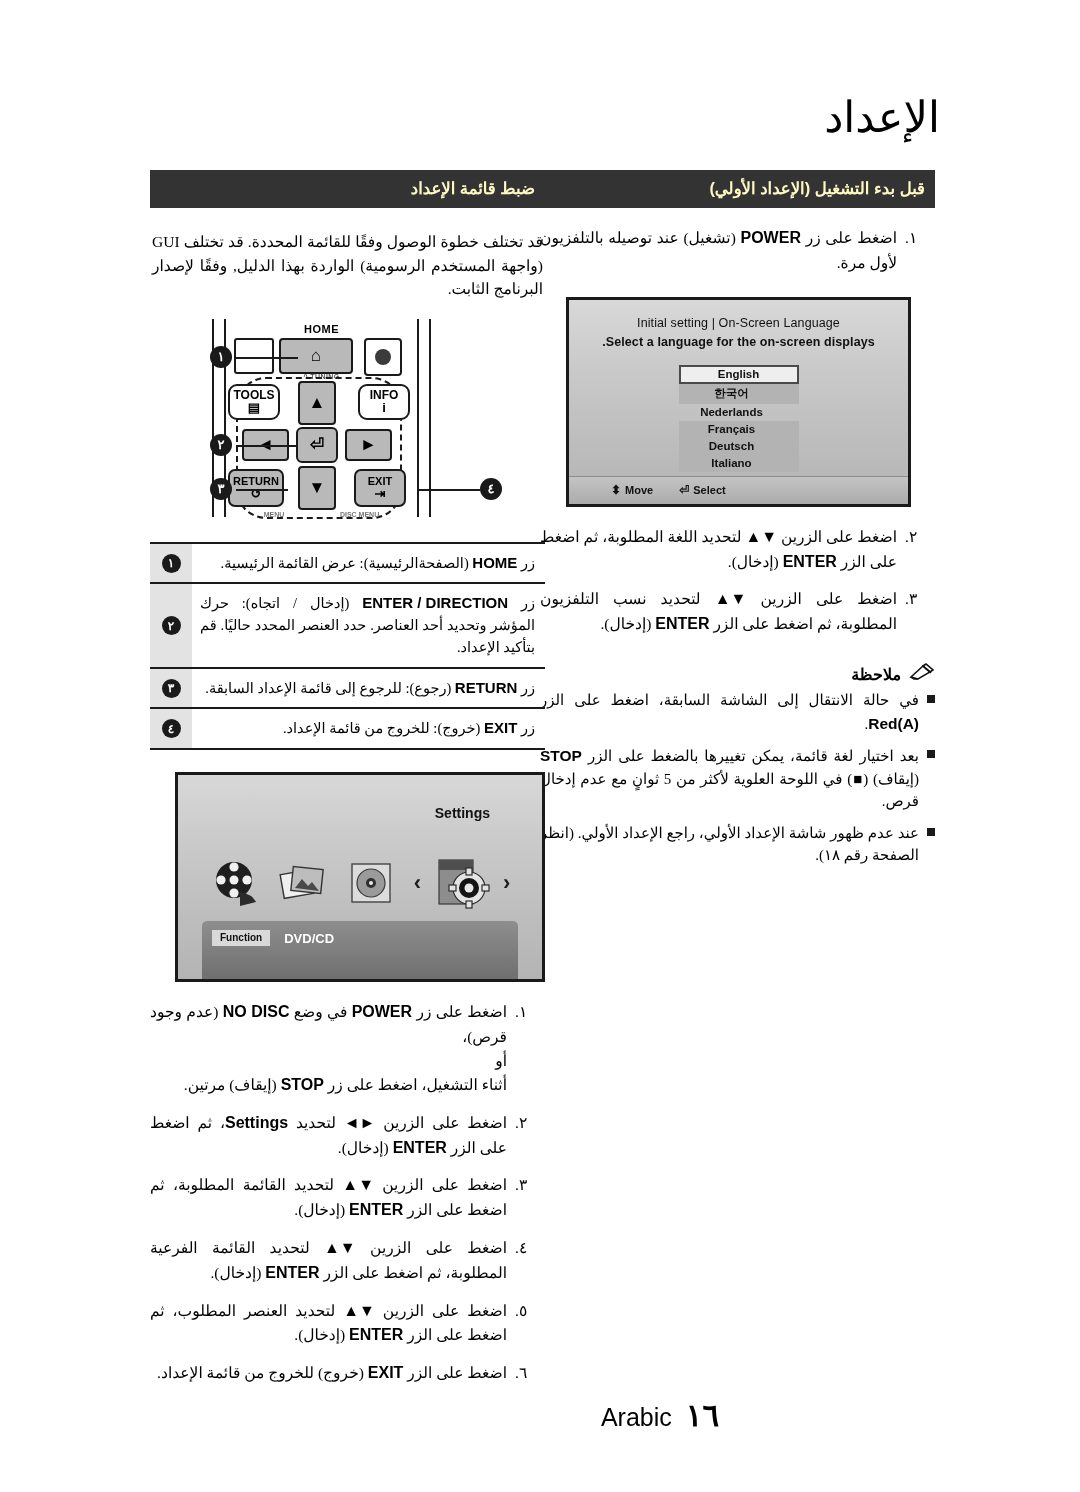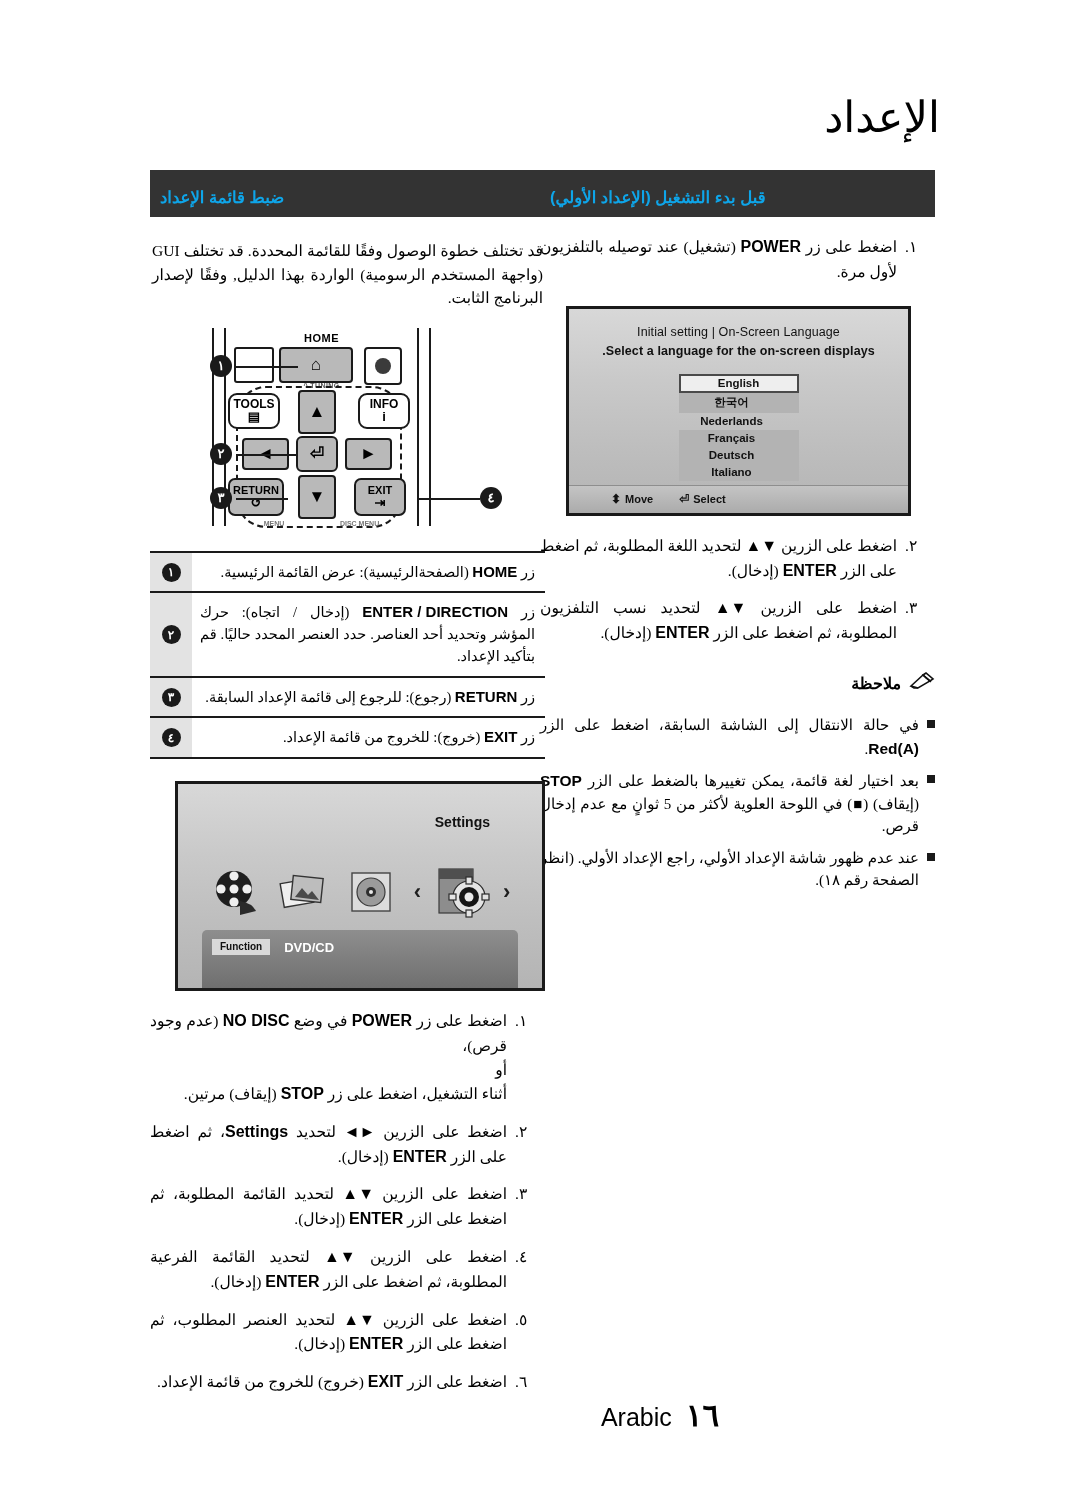--- a/index.html
+++ b/index.html
@@ -32,25 +32,25 @@
   .col {
     position: absolute;
     top: 170px;
     width: 395px;
   }
   .col-right { right: 145px; }   
   .col-left  { left: 150px; }    
 
   .section-bar {
     background: #333333;
-    color: #0ea5e9;
+    color: #fef9c3;
     font-size: 16.5px;
     font-weight: bold;
-    text-align: left;
-    padding: 18px 10px 10px 10px;
+    text-align: right;
+    padding: 9px 10px 10px 10px;
     letter-spacing: 0px;
     font-family: "Liberation Sans", sans-serif;
   }
 
   
   .para {
     font-size: 15.5px;
     line-height: 1.52;
     text-align: justify;
     margin: 22px 2px 0 2px;
@@ -280,21 +280,21 @@
     display:inline-block; color:#ffffff; font-family:"Liberation Sans", sans-serif;
     font-weight:bold; font-size:13px; padding-left:10px; vertical-align: middle;
   }
 
   
   .note-head {
     display:flex; flex-direction:row; align-items:center; justify-content:flex-start;
     gap: 8px; margin-top: 26px; direction: rtl;
   }
   .note-title { font-size: 16px; font-weight: bold; }
-  .note-list { margin-top: 20px; }
+  .note-list { margin-top: 4px; }
   .note-item {
     display:flex; flex-direction:row; direction: rtl;
     font-size: 15px; line-height: 1.5; margin-bottom: 9px;
   }
   .note-bullet {
     flex:0 0 16px; padding-top: 6px;
   }
   .note-bullet i {
     display:block; width:8px; height:8px; background:#1a1a1a;
   }

